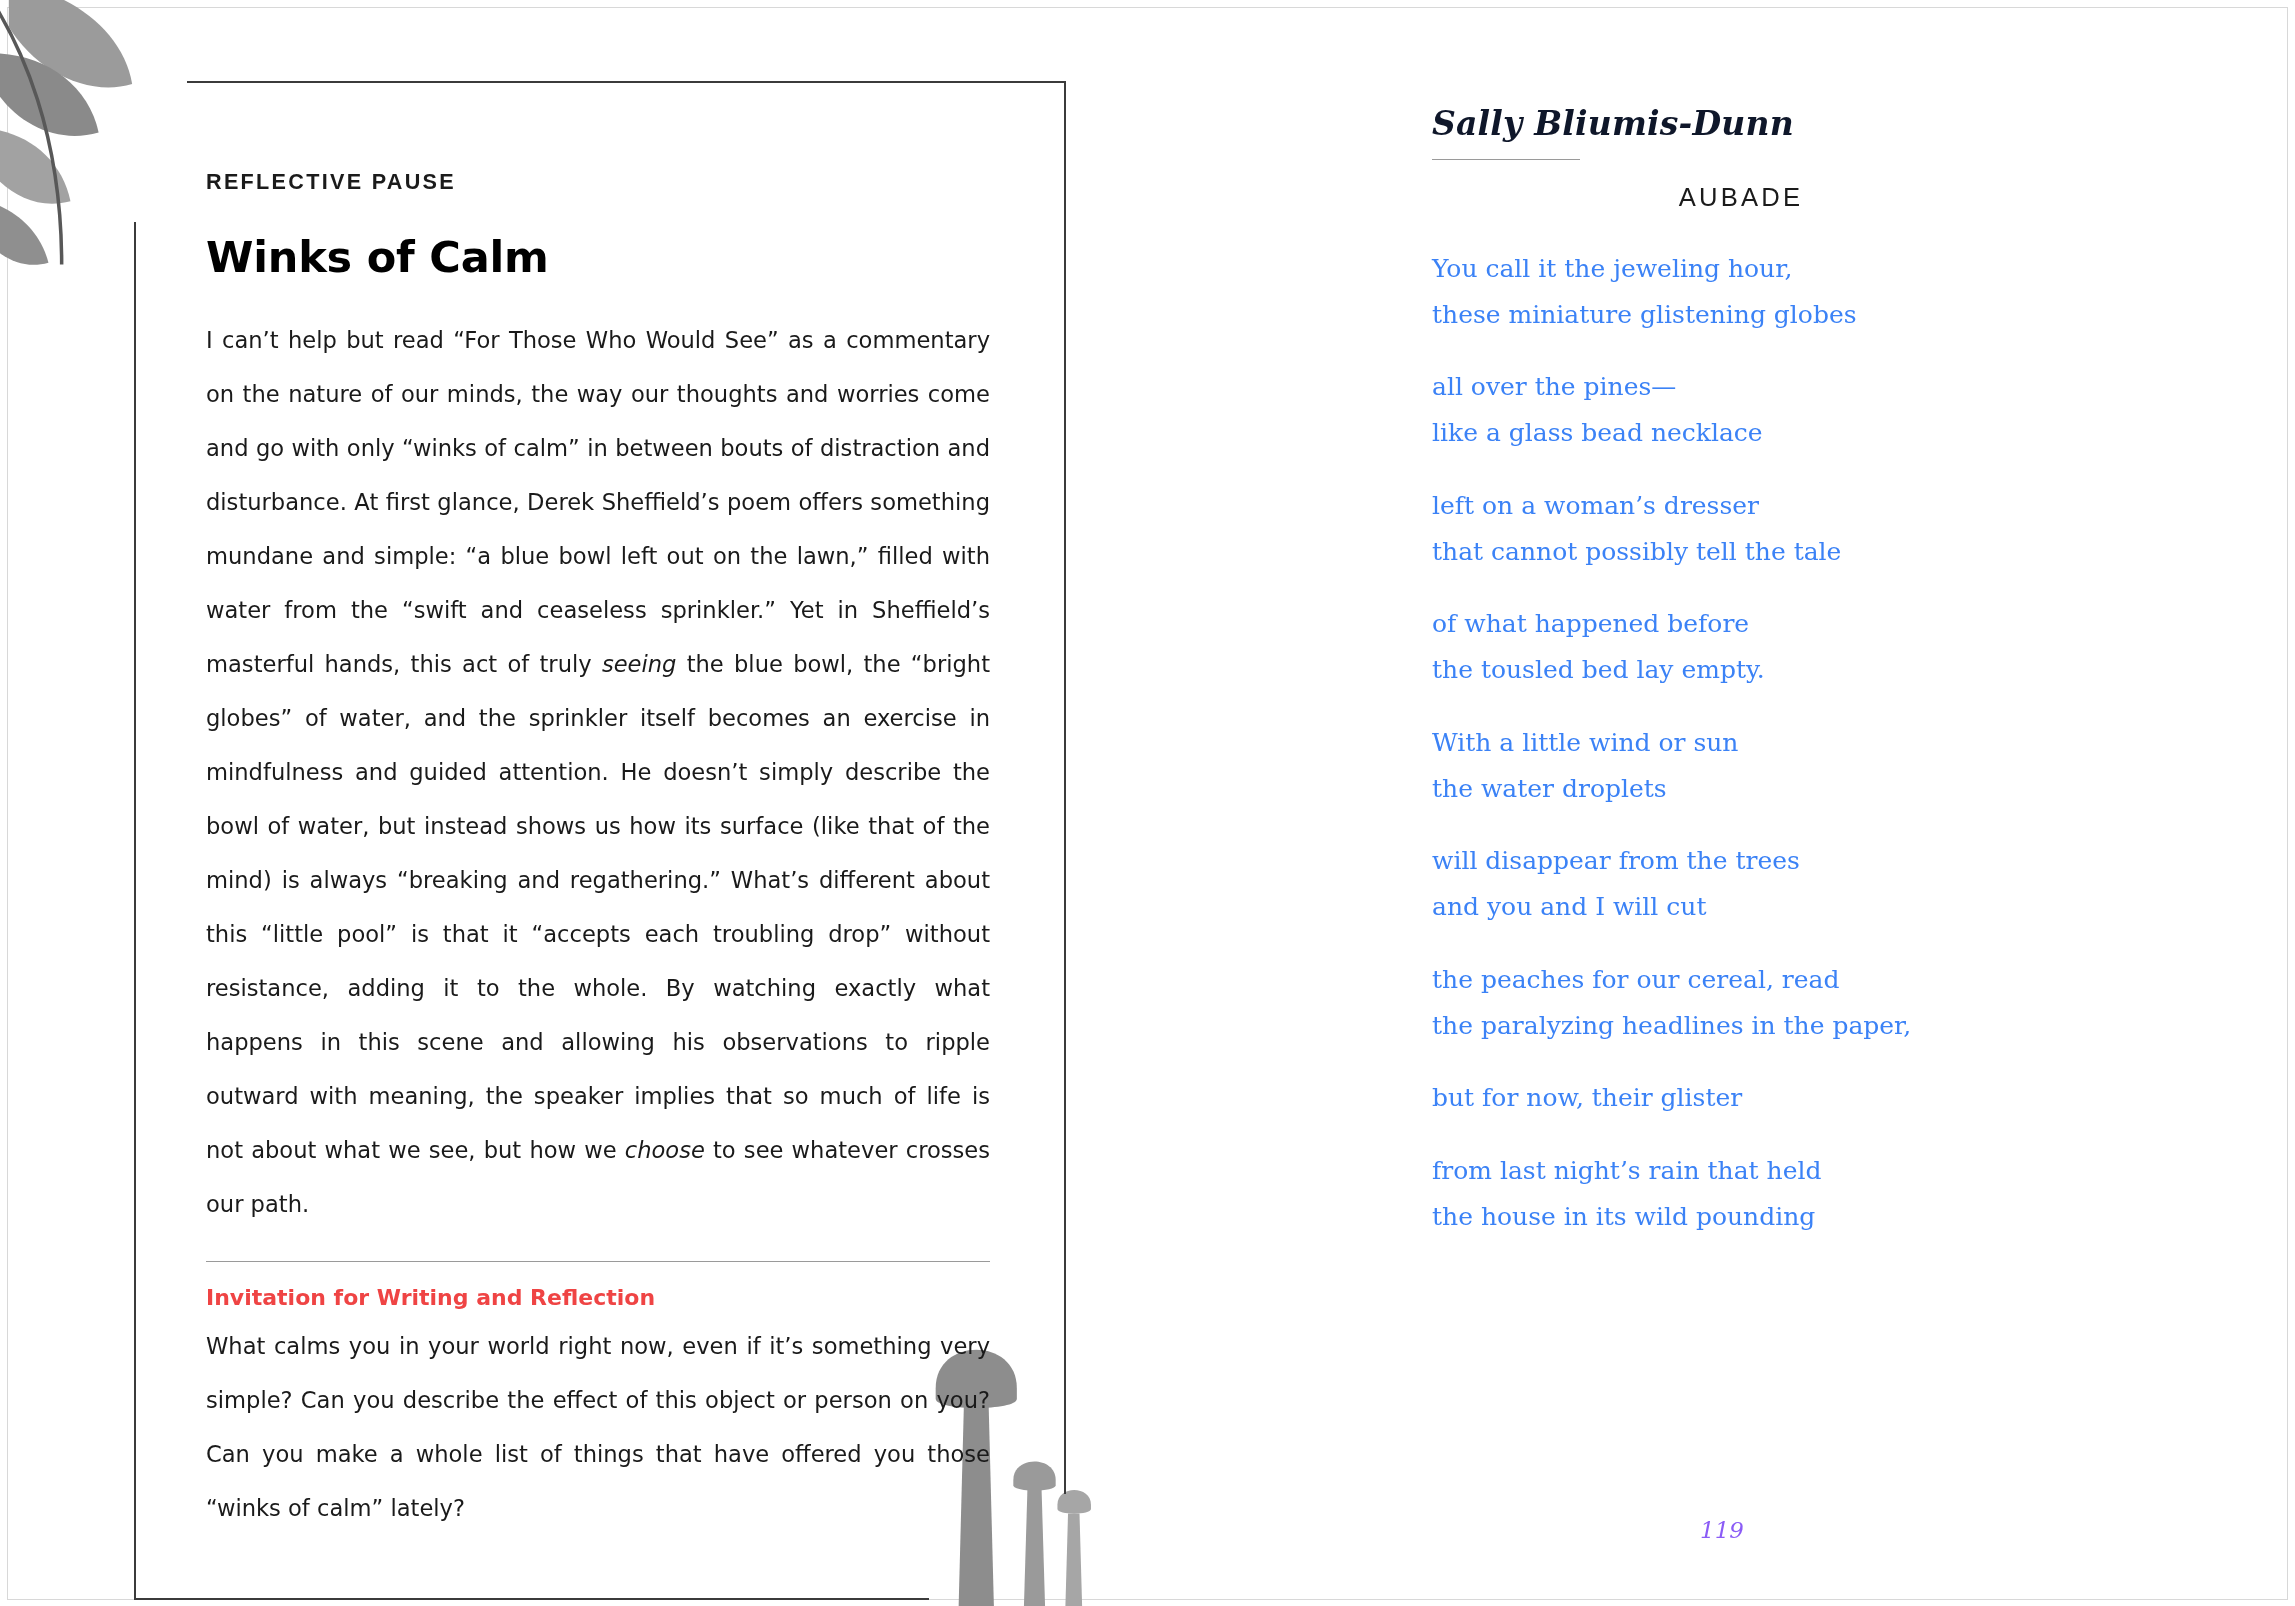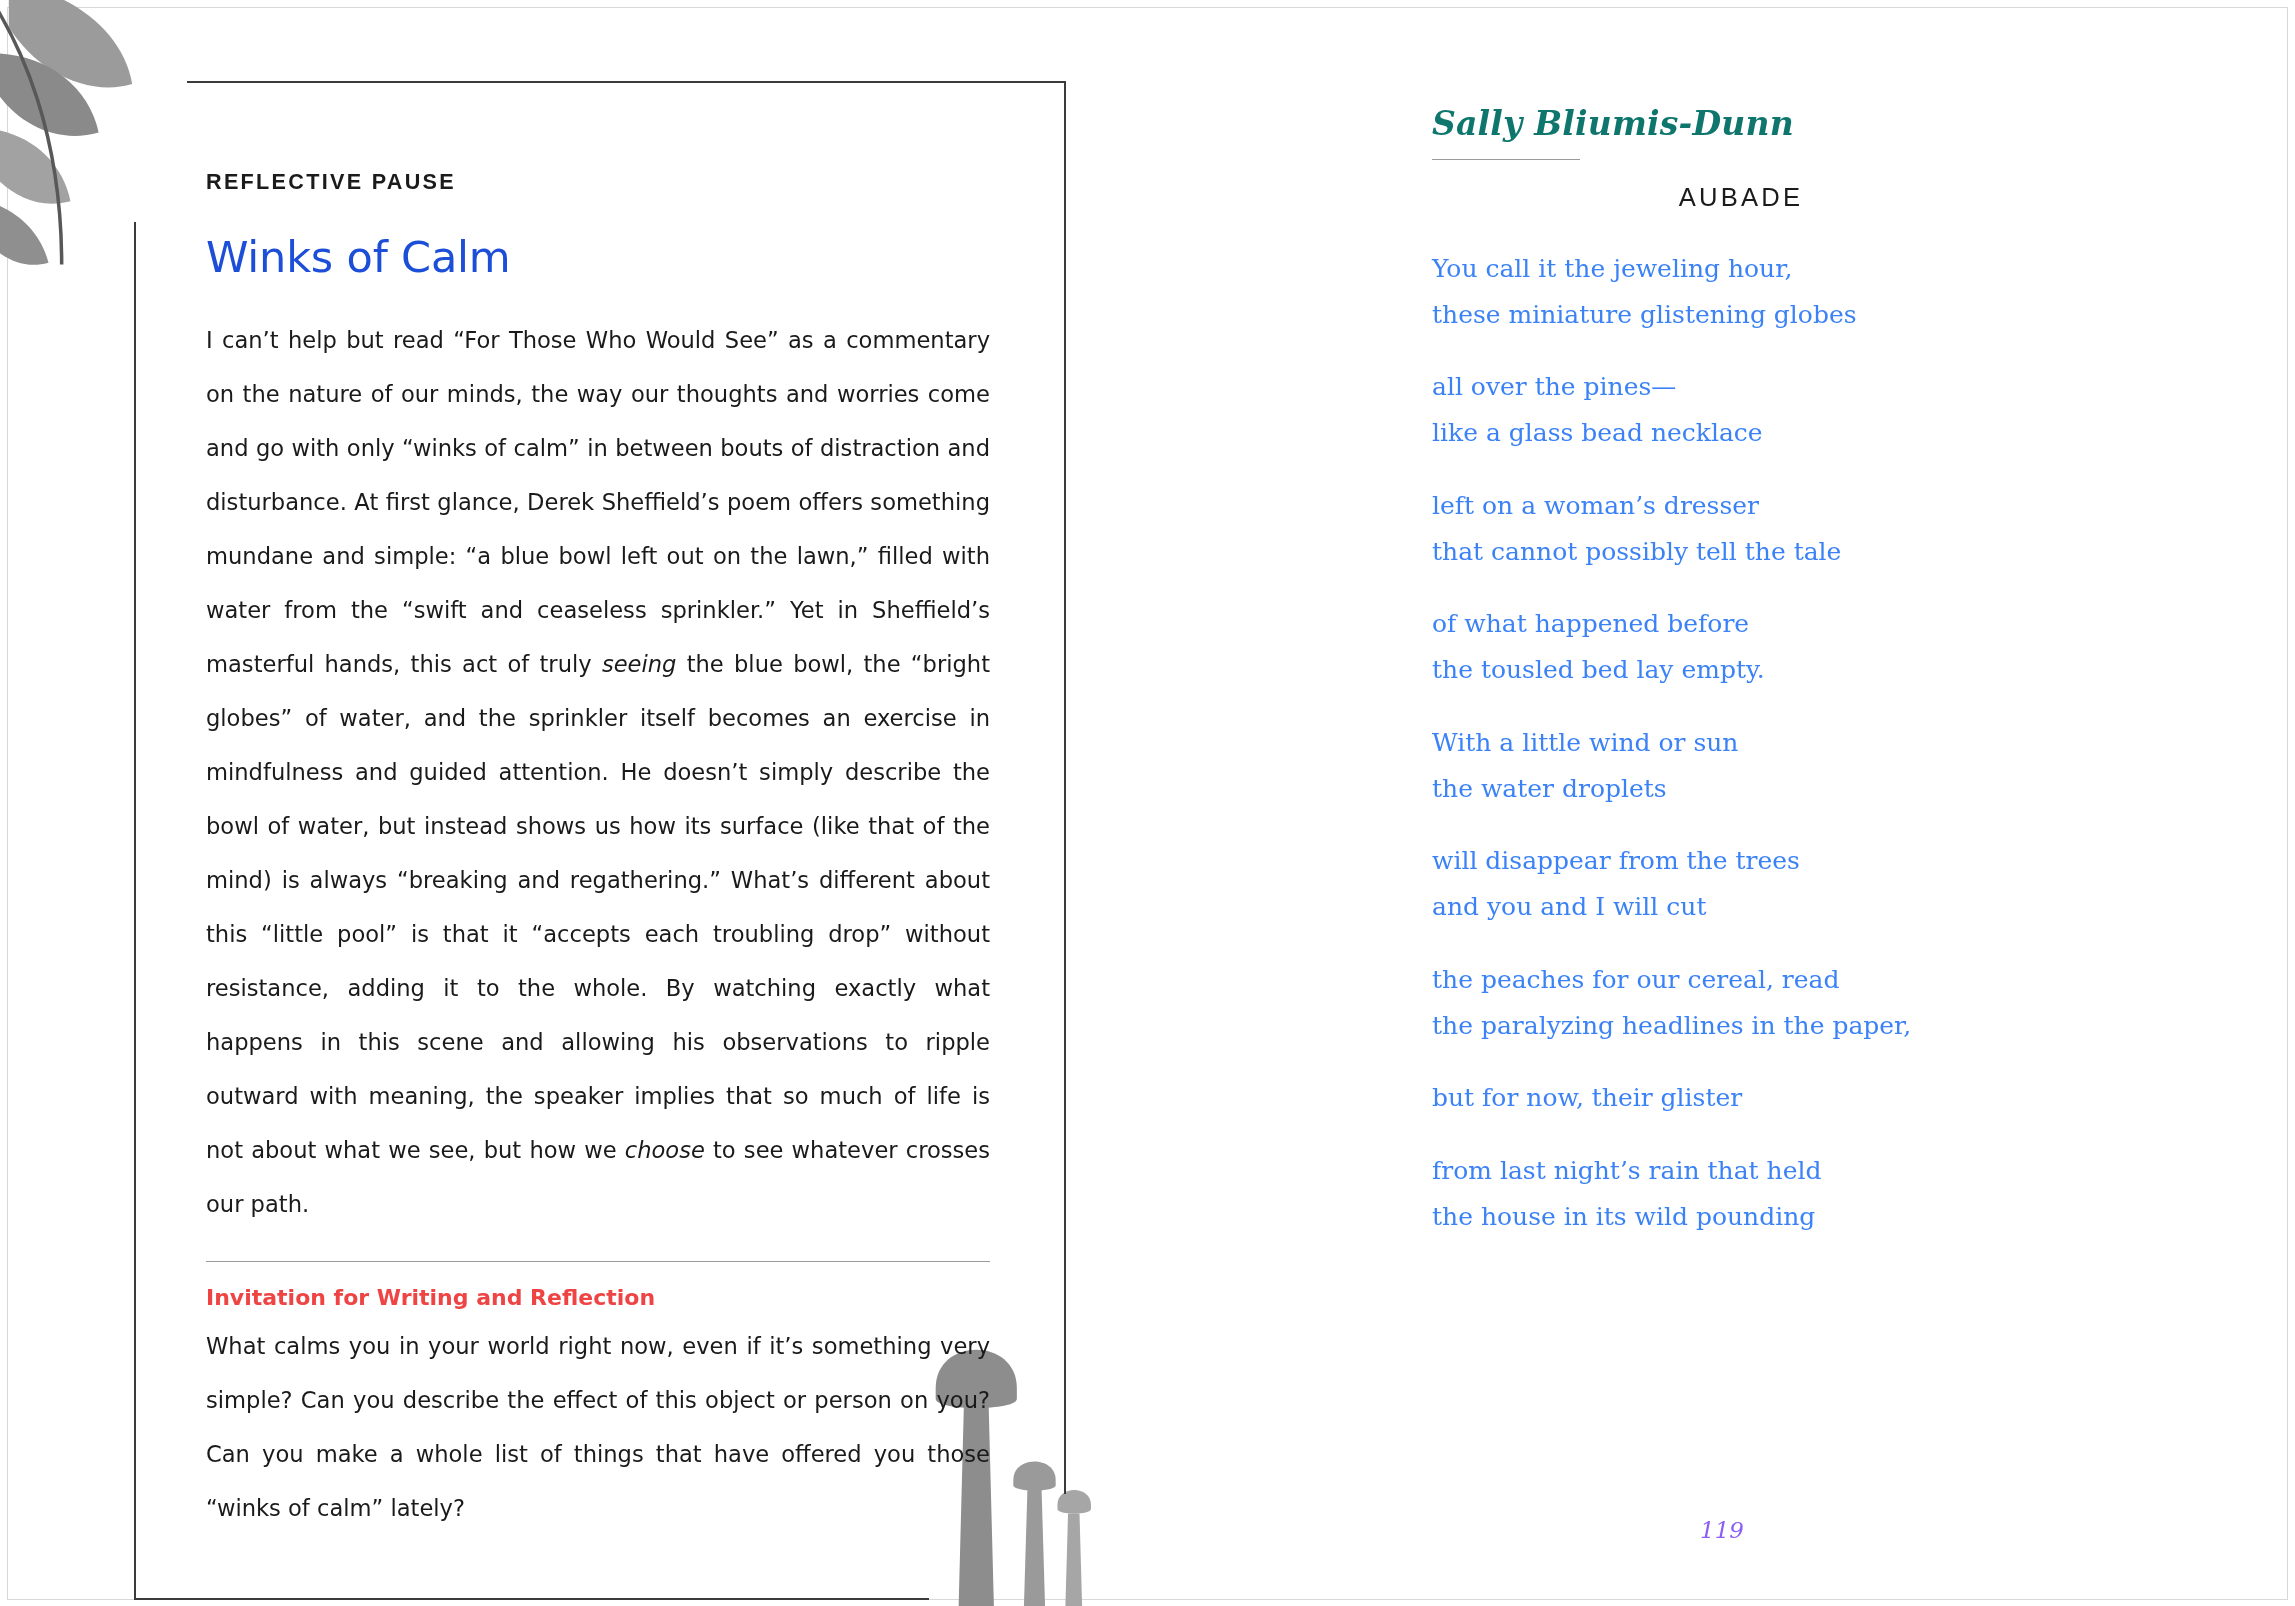--- a/index.html
+++ b/index.html
@@ -102,24 +102,24 @@
   .eyebrow {
     font-family: "Liberation Sans", sans-serif;
     font-size: 21.6px;
     font-weight: bold;
     letter-spacing: 2.3px;
     color: #1b1b1b;
     margin: 0 0 39px 0;
   }
   .pause-title {
     font-family: "DejaVu Sans", sans-serif;
-    font-weight: 400;
+    font-weight: 700;
     font-size: 43px;
     line-height: 1.1;
-    color: #1d4ed8;
+    color: #000000;
     margin: 0 0 32px 0;
     letter-spacing: -0.2px;
   }
   .body-text {
     font-family: "DejaVu Sans", sans-serif;
     font-size: 22.6px;
     line-height: 54px;
     color: #1a1a1a;
     text-align: justify;
     margin: 0;
@@ -146,21 +146,21 @@
     position: absolute;
     left: 1432px;
     top: 104px;
     width: 618px;
   }
   .poet-name {
     font-family: "DejaVu Serif", serif;
     font-style: italic;
     font-weight: bold;
     font-size: 33px;
-    color: #0f766e;
+    color: #0f172a;
     margin: 0 0 16px 0;
     letter-spacing: 0.2px;
   }
   .poet-rule {
     width: 148px;
     height: 0.9px;
     background: #9a9a9a;
     margin: 0 0 23px 0;
   }
   .poem-title {

